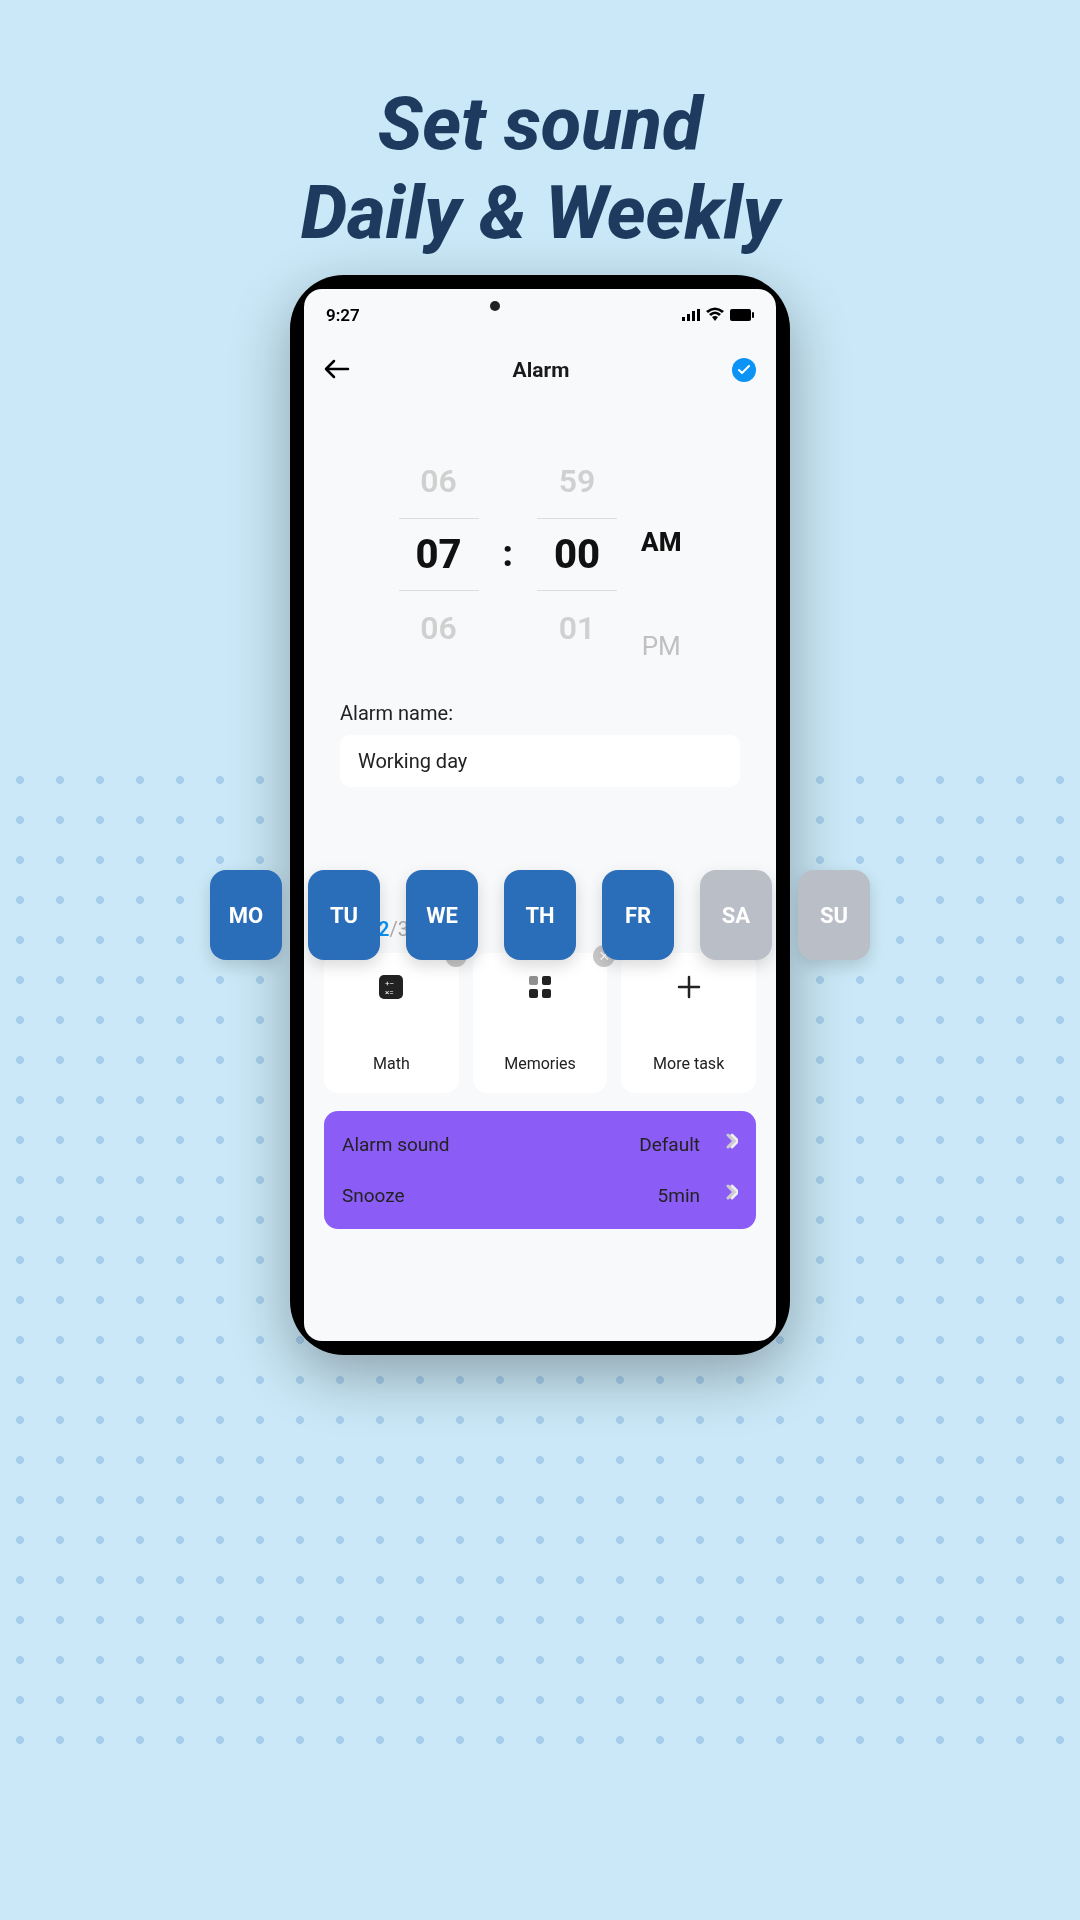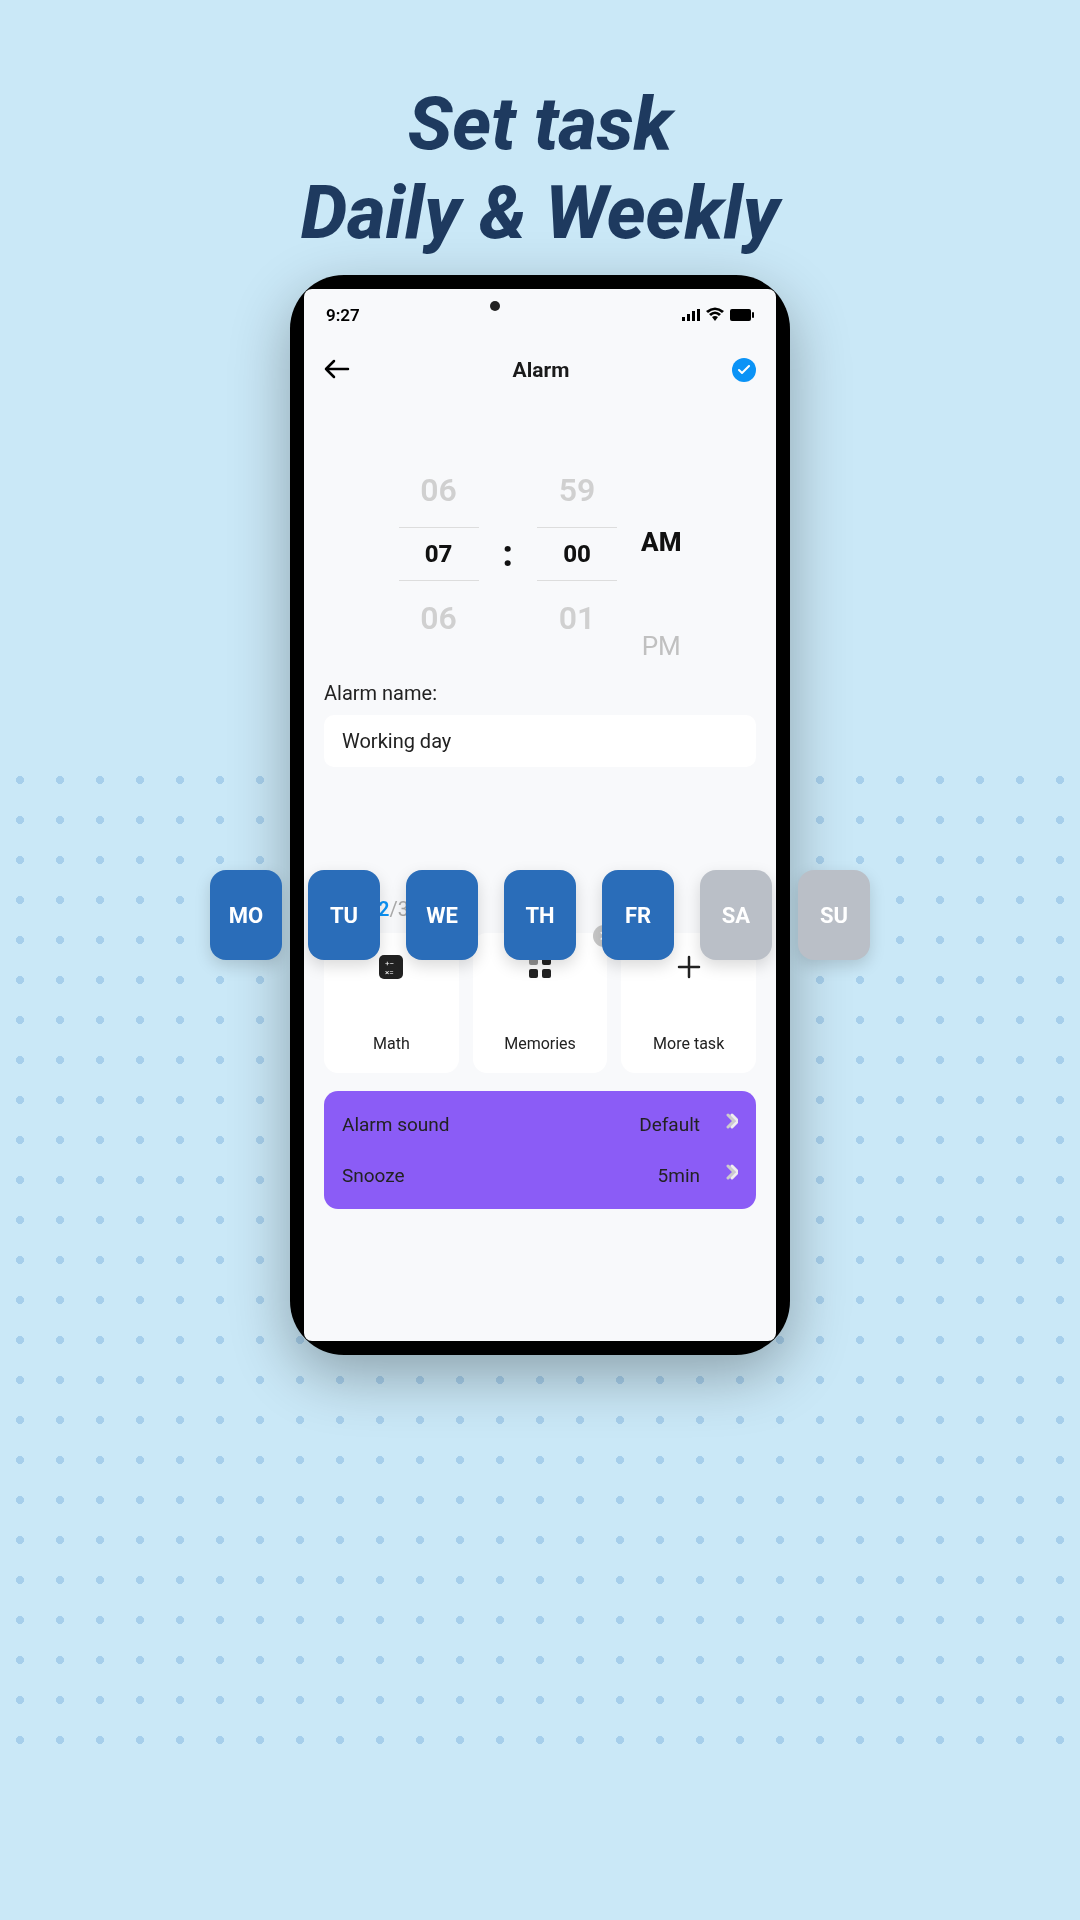--- a/index.html
+++ b/index.html
@@ -49,21 +49,21 @@
   left: 40%;
   width: 10px;
   height: 10px;
   background: #222;
   border-radius: 50%;
 }
 .screen {
   width: 100%;
   height: 100%;
   background: #f8f9fb;
-  border-radius: 8px;
+  border-radius: 18px;
   overflow: hidden;
   position: relative;
 }
 .status-bar {
   display: flex;
   justify-content: space-between;
   align-items: center;
   padding: 16px 22px 8px;
   font-size: 17px;
   font-weight: 600;
@@ -88,26 +88,26 @@
 }
 .time-picker {
   display: flex;
   justify-content: center;
   align-items: center;
   gap: 24px;
   padding: 40px 20px 20px;
 }
 .time-col { display: flex; flex-direction: column; align-items: center; gap: 18px; width: 80px; }
 .time-faded { font-size: 32px; font-weight: 600; color: #d0d0d0; }
-.time-active { font-size: 24px; font-weight: 800; color: #111; border-top: 1px solid #ddd; border-bottom: 1px solid #ddd; padding: 12px 0; width: 100%; text-align: center; }
+.time-active { font-size: 40px; font-weight: 800; color: #111; border-top: 1px solid #ddd; border-bottom: 1px solid #ddd; padding: 12px 0; width: 100%; text-align: center; }
 .time-colon { font-size: 36px; font-weight: 800; color: #111; }
 .ampm-col { display: flex; flex-direction: column; gap: 74px; align-items: center; padding-top: 80px; }
 .ampm-active { font-size: 26px; font-weight: 800; color: #111; }
 .ampm-faded { font-size: 26px; font-weight: 400; color: #c0c0c0; }
-.section { padding: 0 20px; }
+.section { padding: 0 36px; margin-top: 20px; }
 .section-label { font-size: 20px; color: #222; margin-bottom: 10px; }
 .name-input {
   background: #fff;
   border-radius: 10px;
   padding: 14px 18px;
   font-size: 20px;
   color: #222;
 }
 .days-row {
   position: absolute;
@@ -177,21 +177,21 @@
   background-size: 40px 40px;
   z-index: 0;
 }
 </style>
 </head>
 <body>
 
 <div class="dots-pattern"></div>
 
 <div class="promo-heading">
-  <div>Set task</div>
+  <div>Set sound</div>
   <div>Daily &amp; Weekly</div>
 </div>
 
 <div class="phone">
   <div class="screen">
 
     <div class="status-bar">
       <span>9:27</span>
       <div class="status-icons">
         <span>

